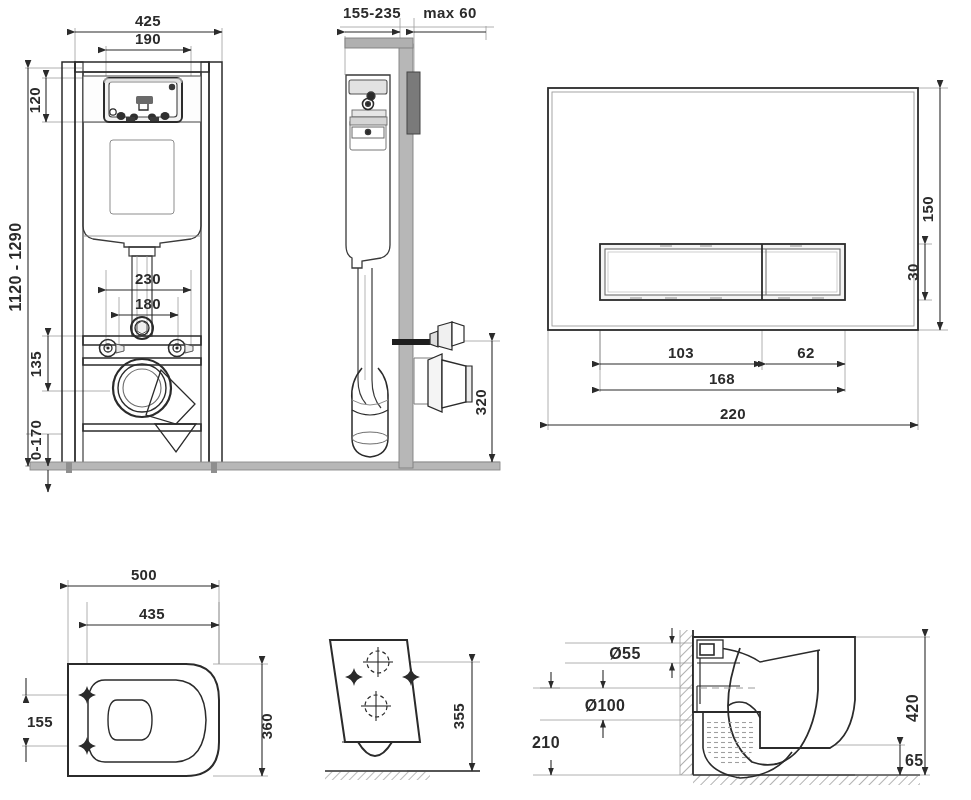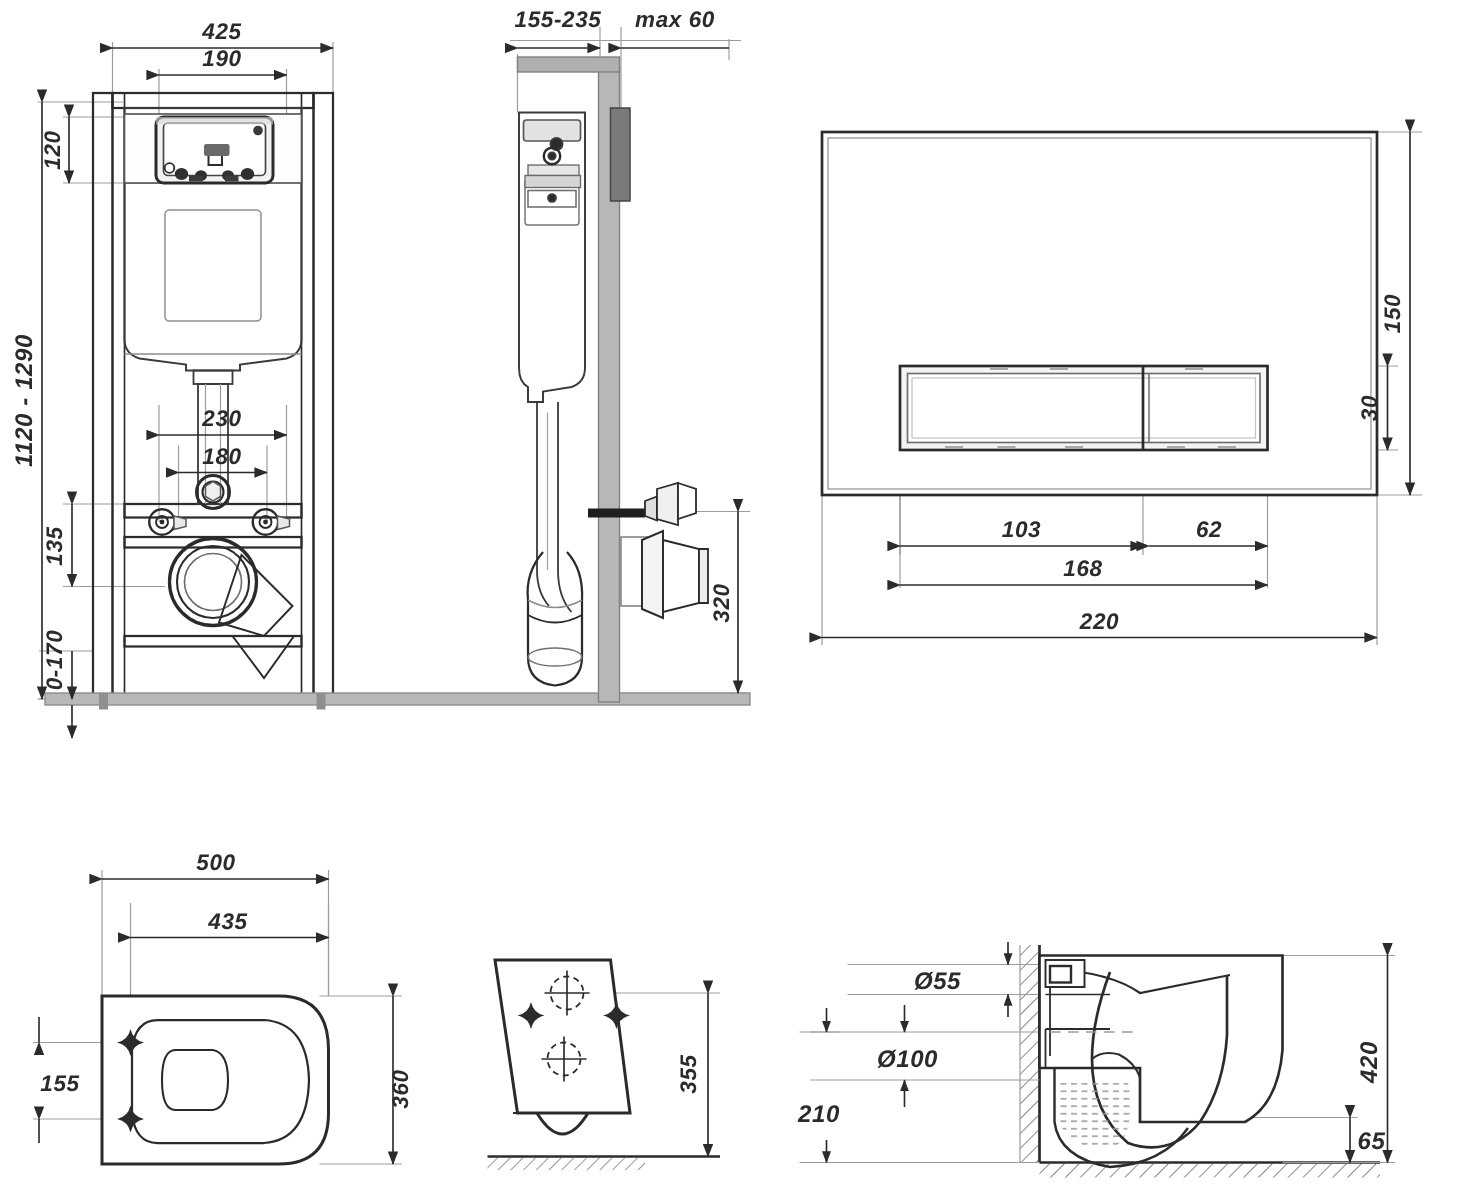--- a/index.html
+++ b/index.html
@@ -1,21 +1,21 @@
 <!DOCTYPE html>
 <html><head>
 <meta charset="utf-8">
 <style>
   html,body{margin:0;padding:0;background:#ffffff;}
   body{
     width:971px;height:800px;
     font-family:"Liberation Sans","DejaVu Sans",sans-serif;
     overflow:hidden;position:relative;
   }
-  #sheet{position:absolute;left:0;top:0;width:971px;height:800px;font-style:italic;}
+  #sheet{position:absolute;left:0;top:0;width:971px;height:800px;}
   svg{display:block;}
   .dimtxt{font-family:"Liberation Sans","DejaVu Sans",sans-serif;font-size:15px;fill:#2b2b2b;font-weight:600;letter-spacing:.4px;}
   .dimtxt.lg{font-size:16px;}
 </style>
 </head>
 <body>
 
 <div id="sheet">
 <svg width="971" height="800" viewBox="0 0 971 800" xmlns="http://www.w3.org/2000/svg">
   <defs>

